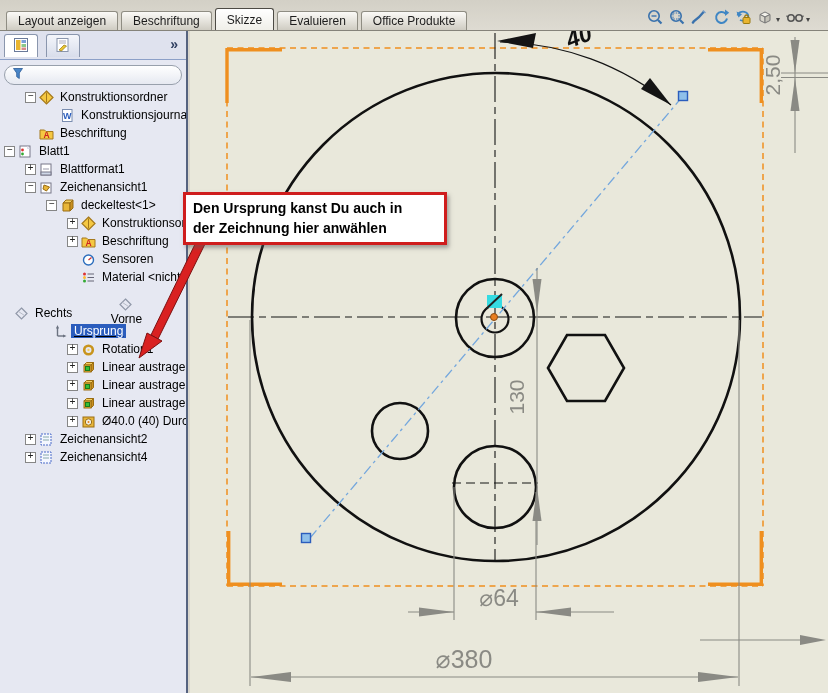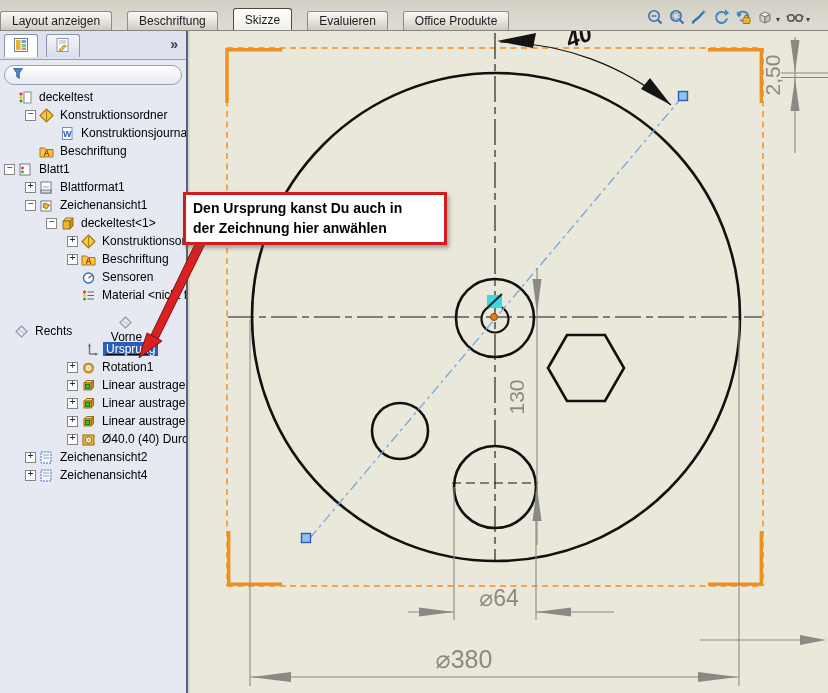--- a/index.html
+++ b/index.html
@@ -2,21 +2,21 @@
 <html><head>
 <meta charset="utf-8">
 <style>
   html,body{margin:0;padding:0}
   body{width:828px;height:693px;position:relative;overflow:hidden;
        font-family:"Liberation Sans",sans-serif;background:#d9d6cc}
 
   
   .tabbar{position:absolute;top:0;left:0;right:0;height:30px;
           background:linear-gradient(#d3d0c6,#dedbd2);border-bottom:1px solid #85837a}
-  .tabs{position:absolute;left:0;bottom:0;display:flex;align-items:flex-end;gap:15px}
+  .tabs{position:absolute;left:6px;bottom:0;display:flex;align-items:flex-end;gap:3px}
   .tab{height:18px;padding:0 11px;font-size:12px;color:#1d1d1d;cursor:default;
        background:linear-gradient(#fbfaf7,#cfccc2);border:1px solid #8f8d83;border-bottom:none;
        border-radius:3px 3px 0 0;display:flex;align-items:center;white-space:nowrap}
   .tab.active{background:linear-gradient(#ffffff,#f0efe9);font-weight:normal;height:21px;
        border-color:#4d4b45;position:relative;z-index:2}
   .view-toolbar{position:absolute;right:16px;top:8px;display:flex;align-items:center;gap:4px}
   .vt-icon{width:18px;height:18px}
   .caret{font-size:8px;color:#444;margin:4px 2px 0 -2px}
 
   
@@ -129,32 +129,20 @@
             </svg></span>
       </span>
       <span class="chev">»</span>
     </div>
     <div class="filter">
       <span><svg width="12" height="13" viewBox="0 0 12 13">
             <path d="M1.5 1.5 h9 l-3.2 4.5 v5.5 l-2.6 -1.8 v-3.7 Z" fill="#4a86c8" stroke="#2a5a98" stroke-width="0.8"></path>
           </svg></span>
     </div>
     <div class="tree" id="tree">
-        <div class="trow" style="padding-left: 4px;">
-          <span class="expand hidden"></span>
-          <span class="tico">
-            <svg viewBox="0 0 15 15" width="15" height="15">
-              <rect x="6" y="2" width="7" height="11" fill="#fff" stroke="#889"></rect>
-              <circle cx="3" cy="4" r="1.6" fill="#d33"></circle>
-              <circle cx="3" cy="7.5" r="1.6" fill="#fb3"></circle>
-              <circle cx="3" cy="11" r="1.6" fill="#3a3"></circle>
-            </svg>
-          </span>
-          <span class="tlabel">deckeltest</span>
-        </div>
         <div class="trow" style="padding-left: 25px;">
           <span class="expand">−</span>
           <span class="tico">
             <svg viewBox="0 0 15 15" width="15" height="15">
               <polygon points="7.5,1 14,7.5 7.5,14 1,7.5" fill="#f5c842" stroke="#a5791c" stroke-width="1.2"></polygon>
               <line x1="7.5" y1="2.5" x2="7.5" y2="12.5" stroke="#a5791c"></line>
             </svg>
           </span>
           <span class="tlabel">Konstruktionsordner</span>
         </div>
@@ -279,21 +267,21 @@
         <div class="trow" style="">
           <span class="expand hidden"></span>
           <span class="tico">
             <svg viewBox="0 0 15 15" width="15" height="15">
               <polygon points="7.5,2 13,7.5 7.5,13 2,7.5" fill="none" stroke="#9098a8" stroke-width="1.2"></polygon>
               <line x1="4.5" y1="5.5" x2="10.5" y2="9.5" stroke="#b8bcc8"></line>
             </svg>
           </span>
           <span class="tlabel">Rechts</span>
         </div>
-        <div class="trow" style="padding-left: 71px; text-decoration: underline;">
+        <div class="trow" style="padding-left: 39px; text-decoration: underline;">
           <span class="expand hidden"></span>
           <span class="tico">
             <svg viewBox="0 0 15 15" width="15" height="15">
               <line x1="4.5" y1="12" x2="4.5" y2="3" stroke="#6b7280" stroke-width="1.4"></line>
               <polygon points="4.5,1 3,4.5 6,4.5" fill="#6b7280"></polygon>
               <line x1="4.5" y1="12" x2="11.5" y2="12" stroke="#6b7280" stroke-width="1.4"></line>
               <polygon points="13.5,12 10,10.5 10,13.5" fill="#6b7280"></polygon>
             </svg>
           </span>
           <span class="tlabel sel">Ursprung</span>

